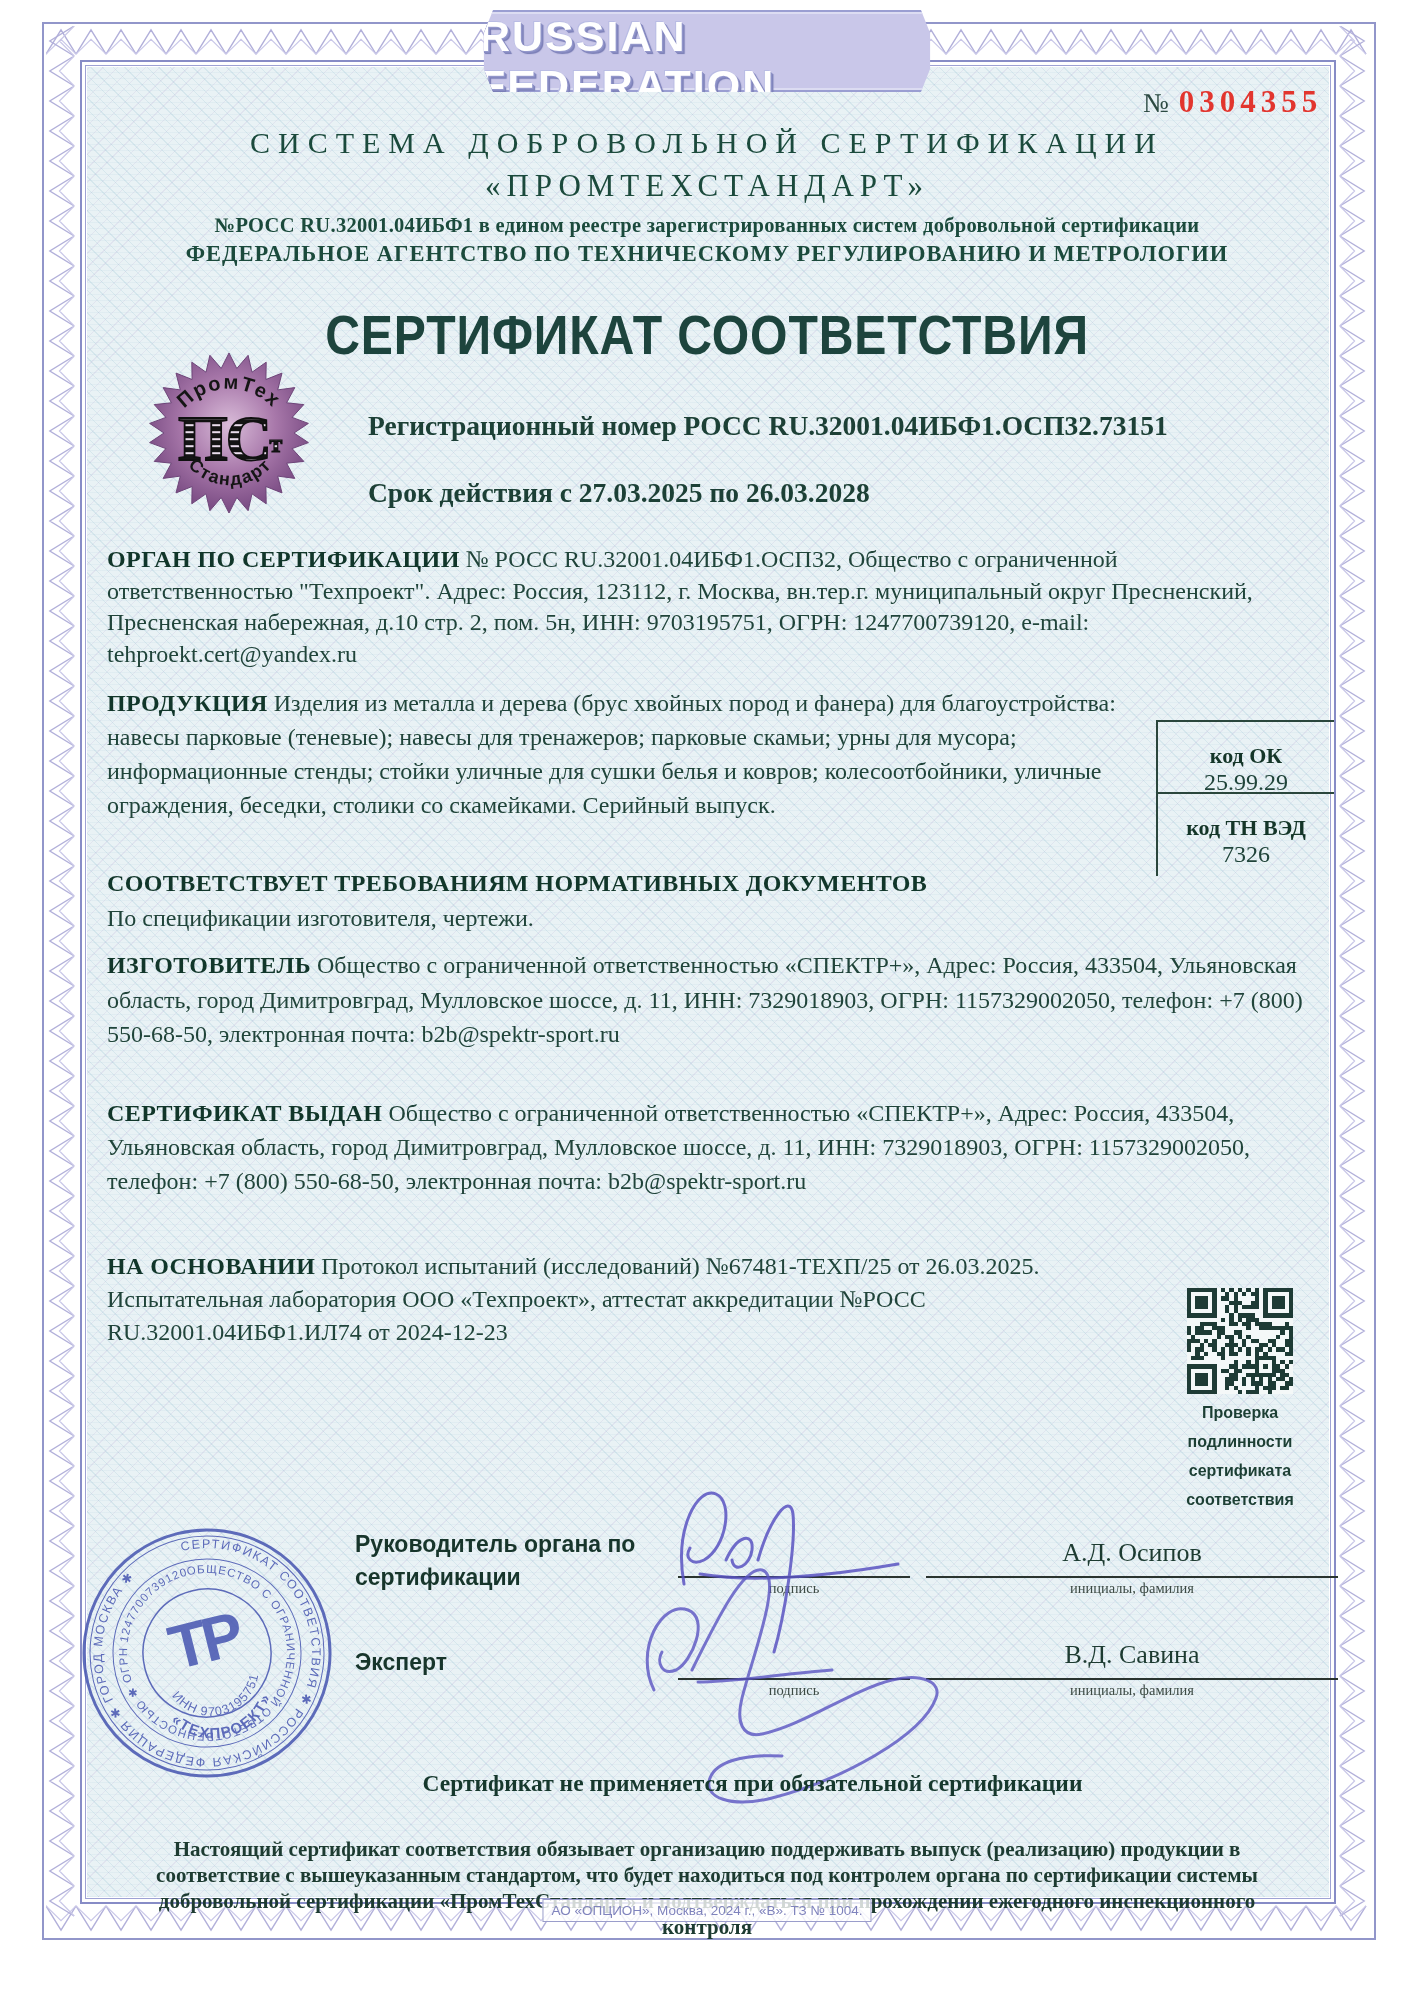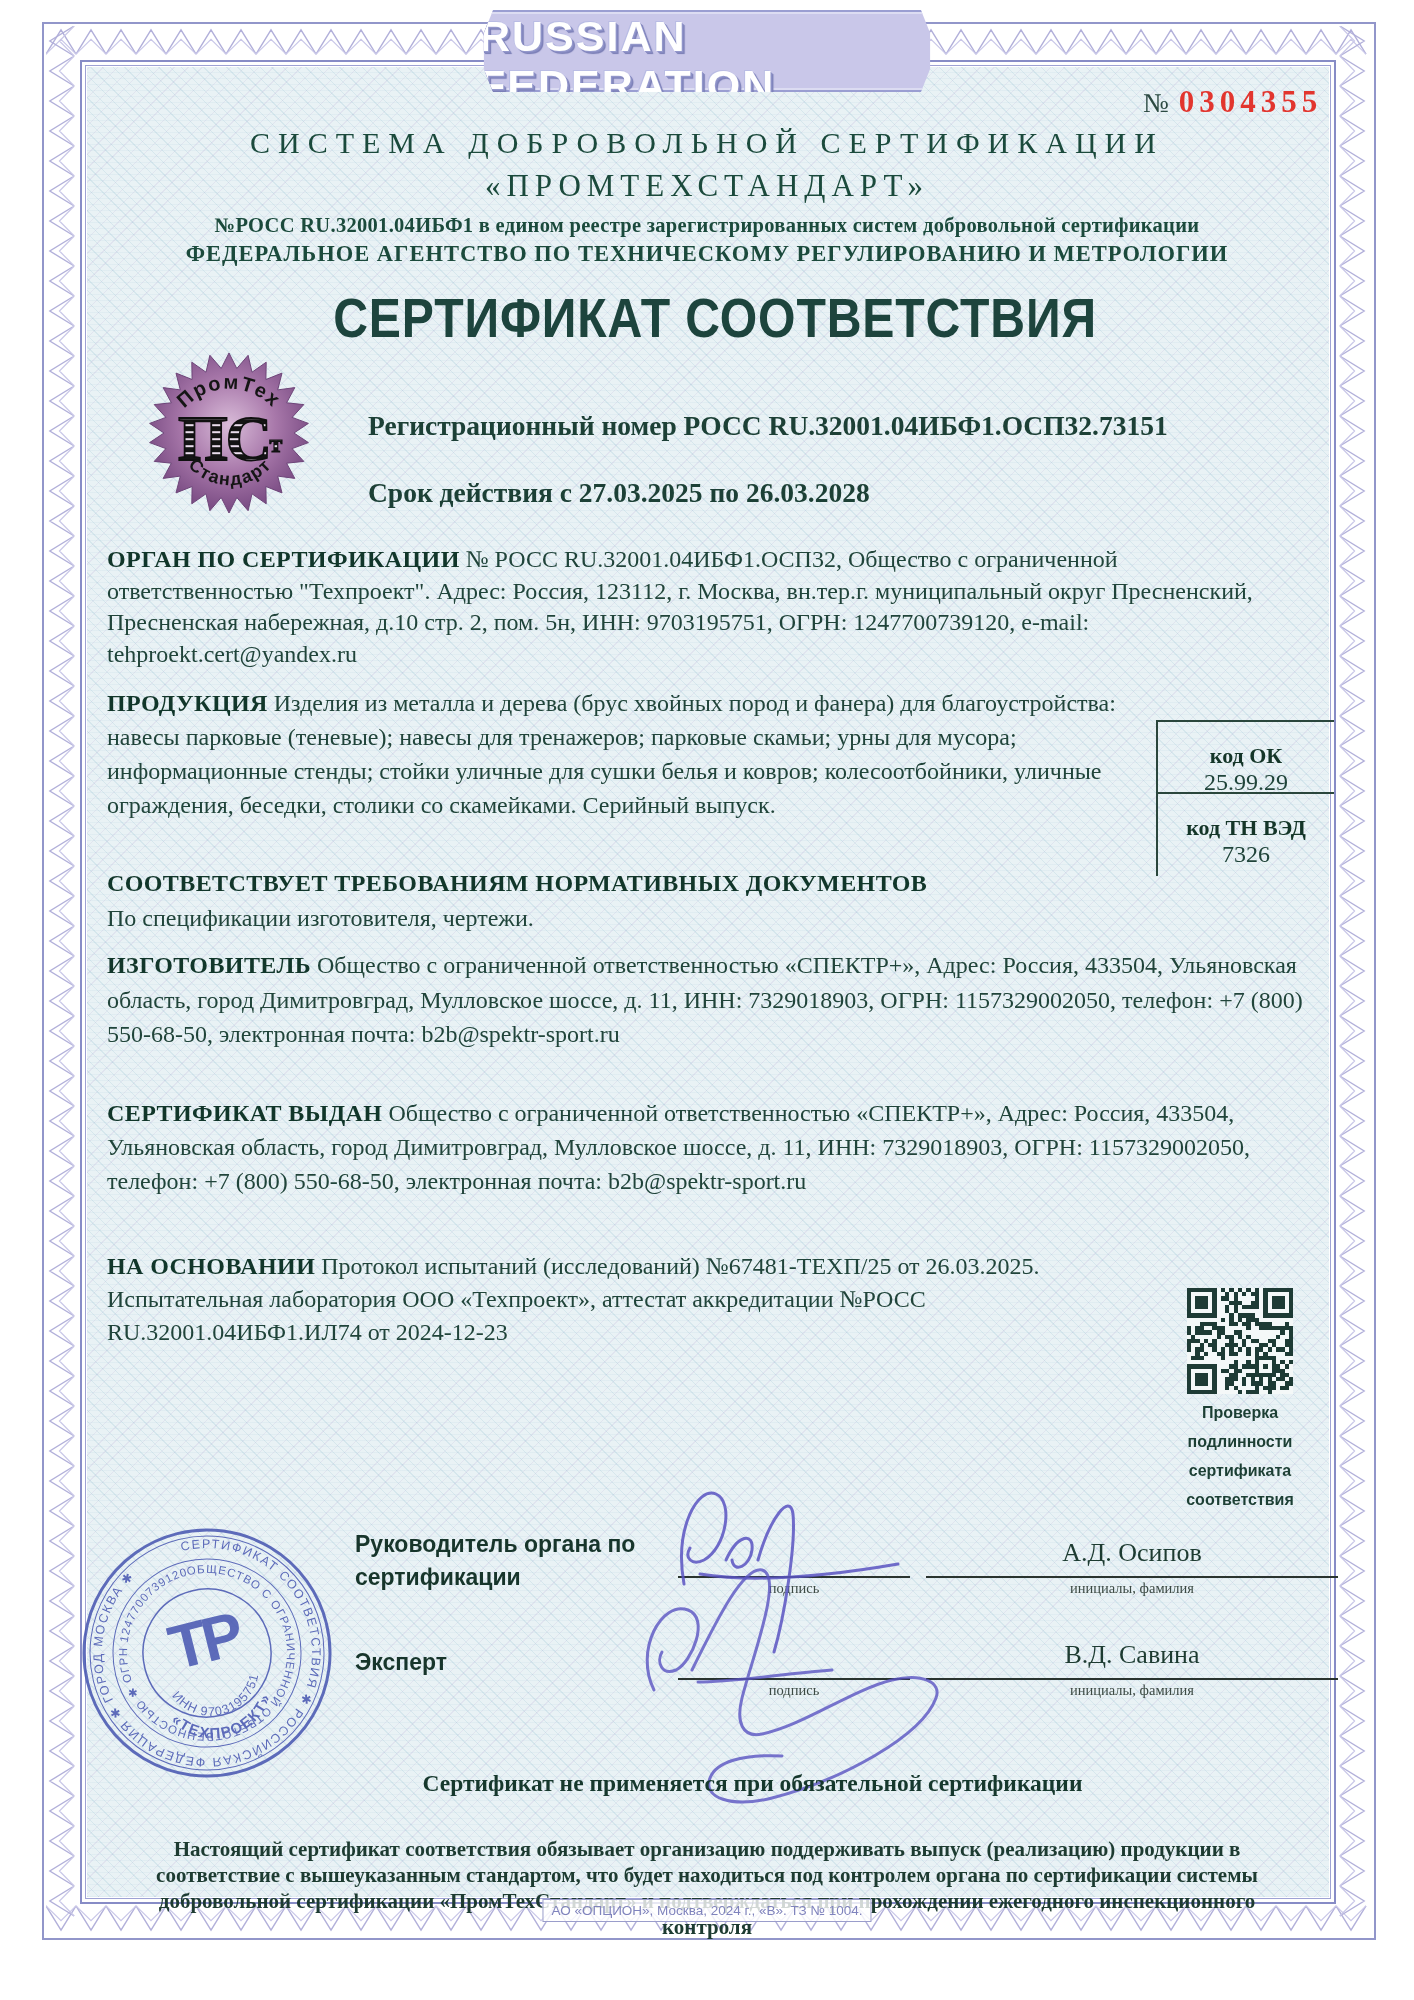--- a/index.html
+++ b/index.html
@@ -30,21 +30,21 @@
   
   .cert-no{position:absolute;left:1143px;top:84px;white-space:nowrap;}
   .cert-no .sign{font-size:27px;color:#2c4a42;margin-right:10px;}
   .cert-no .digits{font-size:31px;color:#e2352e;letter-spacing:5px;font-weight:600;}
   
   .hline{position:absolute;left:80px;width:1254px;text-align:center;color:#1b4a3c;}
   .sys1{top:126px;font-size:30px;letter-spacing:8px;}
   .sys2{top:168px;font-size:31px;letter-spacing:6px;}
   .registry{top:214px;font-size:20.5px;font-weight:bold;letter-spacing:.3px;}
   .agency{top:241px;font-size:22.5px;font-weight:bold;letter-spacing:1px;}
-  .doc-title{top:285px;font-family:"Liberation Sans",sans-serif;font-weight:bold;color:#1d443d;margin-left:8px;}
+  .doc-title{top:302px;font-family:"Liberation Sans",sans-serif;font-weight:bold;color:#1d443d;}
   .doc-title span{display:inline-block;font-size:56px;transform:scaleX(.86);letter-spacing:1px;}
   .regline{position:absolute;left:368px;top:410px;font-size:27.5px;font-weight:600;color:#1c4036;}
   .validity{position:absolute;left:368px;top:477px;font-size:27.5px;font-weight:bold;color:#1c4036;}
   
   .sec{position:absolute;left:107px;font-size:24px;line-height:34px;color:#20443a;}
   .sec b{color:#11362a;letter-spacing:.4px;}
   
   .codebox{position:absolute;left:1156px;width:168px;border-top:2.5px solid #2a463c;
            border-left:2.5px solid #2a463c;text-align:center;padding:21px 4px 8px;}
   .codebox .lbl{font-size:22px;font-weight:bold;color:#143528;}

